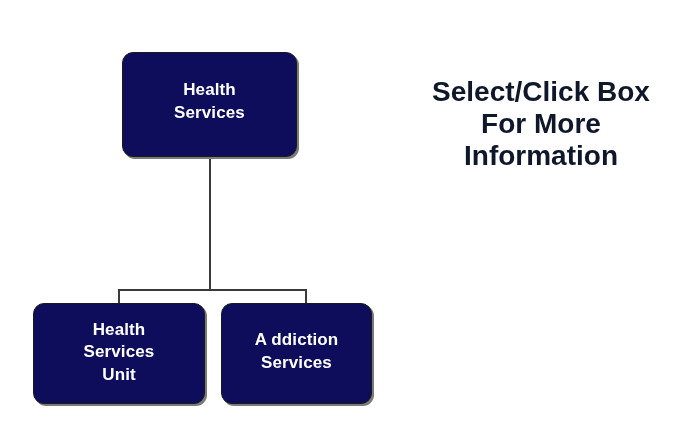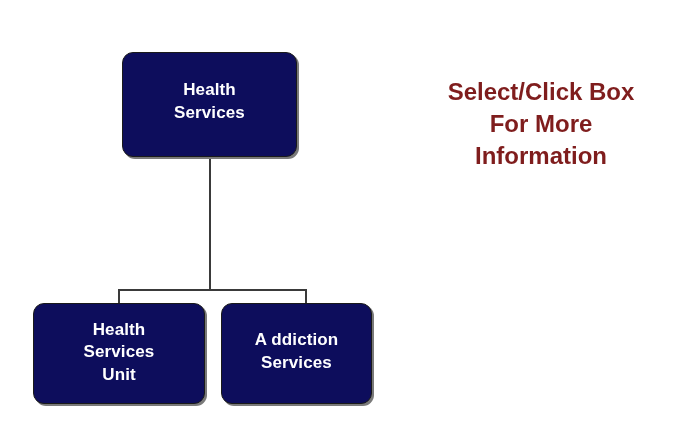--- a/index.html
+++ b/index.html
@@ -105,22 +105,22 @@
     height: 16px;
   }
 
   
   #instruction {
     position: absolute;
     left: 411px;
     top: 76px;
     width: 260px;
     text-align: center;
-    color: #7f1d1d;
-    font-size: 24px;
+    color: #0f172a;
+    font-size: 28px;
     font-weight: bold;
     line-height: 32px;
     white-space: pre-line;
     user-select: none;
   }
 </style>
 </head>
 <body>
 
 <div id="canvas">

